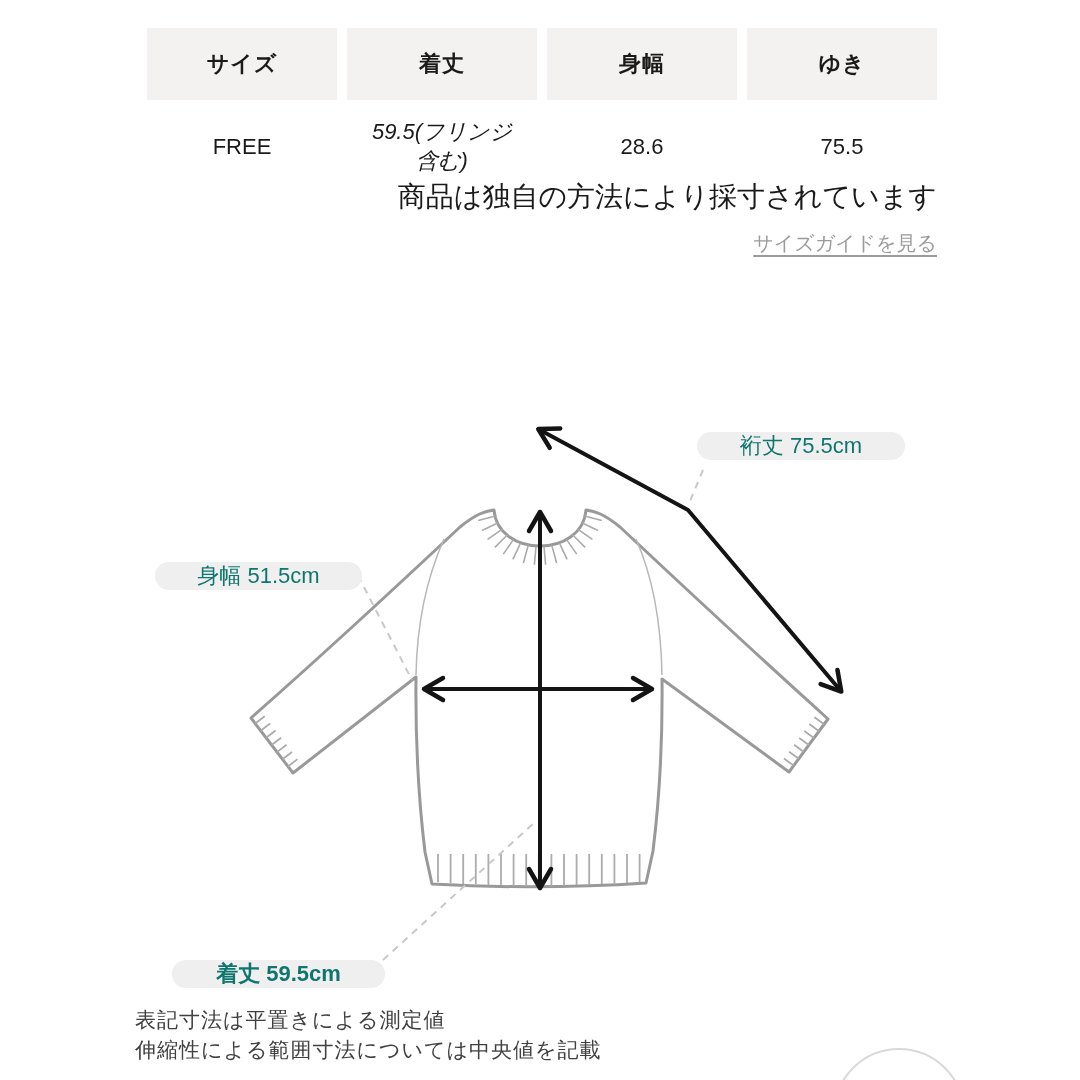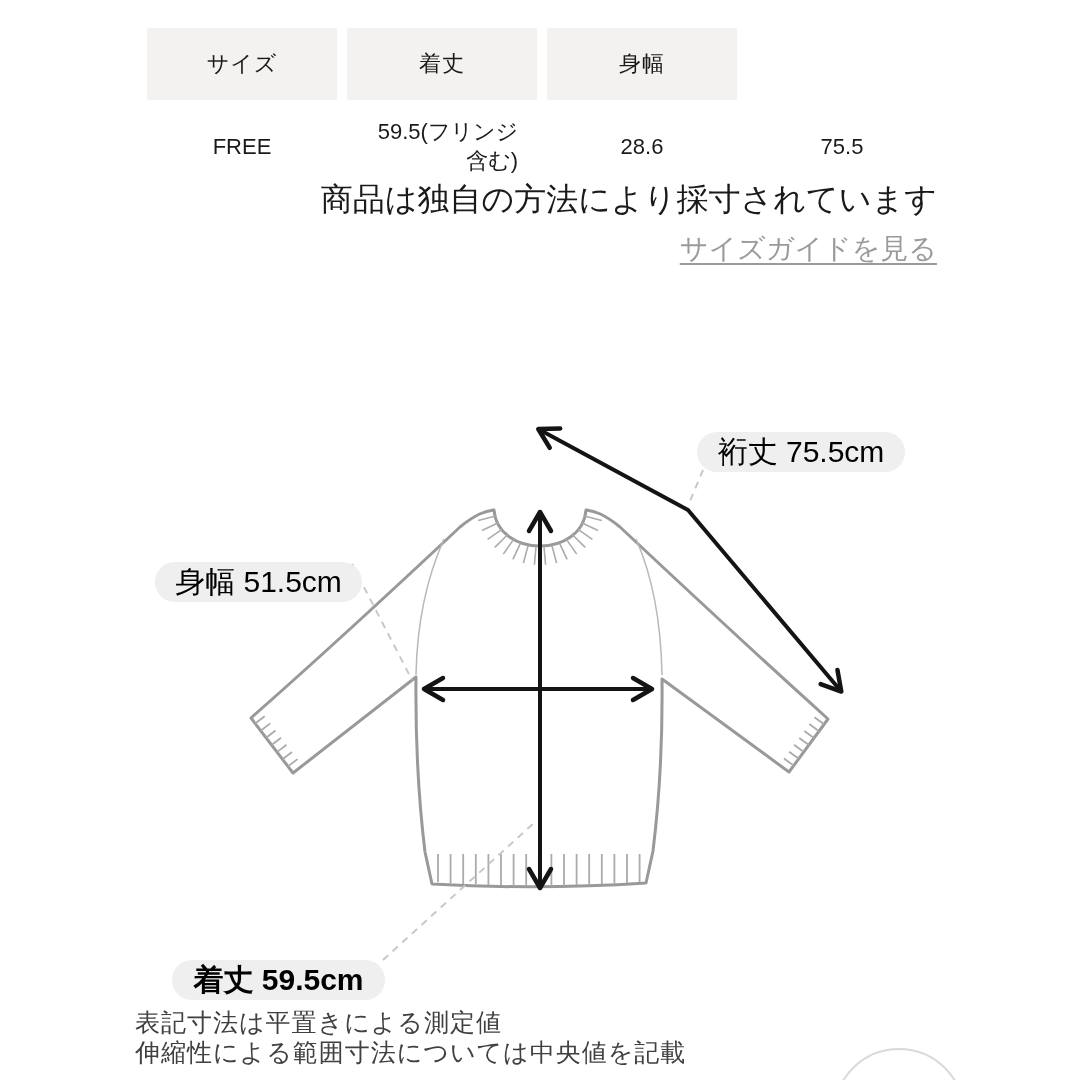--- a/index.html
+++ b/index.html
@@ -3,55 +3,56 @@
 <meta charset="utf-8">
 <style>
   html,body { margin:0; padding:0; background:#ffffff; }
   .page { position:relative; width:1080px; height:1080px; overflow:hidden; background:#ffffff;
           font-family:"Liberation Sans", sans-serif; }
 
   
   .size-table { position:absolute; left:147px; top:28px; width:790px; }
   .thead, .trow { display:grid; grid-template-columns:repeat(4,190px); column-gap:10px; }
   .th { background:#f4f2f0; height:72px; display:flex; align-items:center; justify-content:center;
-        font-size:22px; font-weight:normal; color:#1a1a1a; letter-spacing:1px; }
+        font-size:22px; font-weight:bold; color:#1a1a1a; letter-spacing:1px; }
   .trow { margin-top:8px; min-height:76px; align-items:center; }
   .td { text-align:center; font-size:22px; color:#1a1a1a; line-height:29px; }
-  .td-wrap { display:inline-block; text-align:right; max-width:152px; }
+  .td-wrap { display:inline-block; text-align:center; max-width:152px;font-style:italic; }
 
-  .note { position:absolute; top:178px; right:143px; font-size:32px; color:#1a1a1a; }
-  .guide-link { position:absolute; top:230px; right:143px; font-size:28px; color:#9b9b9b;
+  .note { position:absolute; top:178px; right:143px; font-size:28px; color:#1a1a1a; }
+  .guide-link { position:absolute; top:230px; right:143px; font-size:20px; color:#9b9b9b;
                 text-decoration:underline; text-underline-offset:5px; cursor:pointer; }
 
   
   .diagram-svg { position:absolute; left:0; top:0; width:1080px; height:1080px; }
-  .pill { position:absolute; height:40px; background:#efefef; border-radius:21px;
+  .pill { position:absolute; height:28px; background:#efefef; border-radius:21px;
           display:flex; align-items:center; justify-content:center;
-          font-size:30px; color:#000000; white-space:nowrap; }
+          font-size:22px; color:#0f766e; white-space:nowrap; }
   .pill-yuki   { left:697px; top:432px; width:208px; }
   .pill-mihaba { left:155px; top:522px; width:207px;margin-top:40px; }
   .pill-kitake { left:172px; top:960px; width:213px;font-weight:bold; }
 
-  .footnote { position:absolute; left:135px; font-size:25px; color:#404040; letter-spacing:1px; }
+  .footnote { position:absolute; left:135px; font-size:21px; color:#404040; letter-spacing:1px; }
   .fn1 { top:1006px; }
   .fn2 { top:1036px;text-align:center; }
 
   .fab { position:absolute; left:833px; top:1048px; width:128px; height:128px;
          border-radius:50%; border:2px solid #d9d9d9; background:#ffffff; cursor:pointer; }
 </style>
 </head>
 <body>
 
 <div class="page">
 
   <div class="size-table">
     <div class="thead">
       <div class="th">サイズ</div>
       <div class="th">着丈</div>
       <div class="th">身幅</div>
+      <div class="th">ゆき</div>
     </div>
     <div class="trow">
       <div class="td">FREE</div>
       <div class="td"><span class="td-wrap">59.5(フリンジ含む)</span></div>
       <div class="td">28.6</div>
       <div class="td">75.5</div>
     </div>
   </div>
 
   <div class="note">商品は独自の方法により採寸されています</div>

